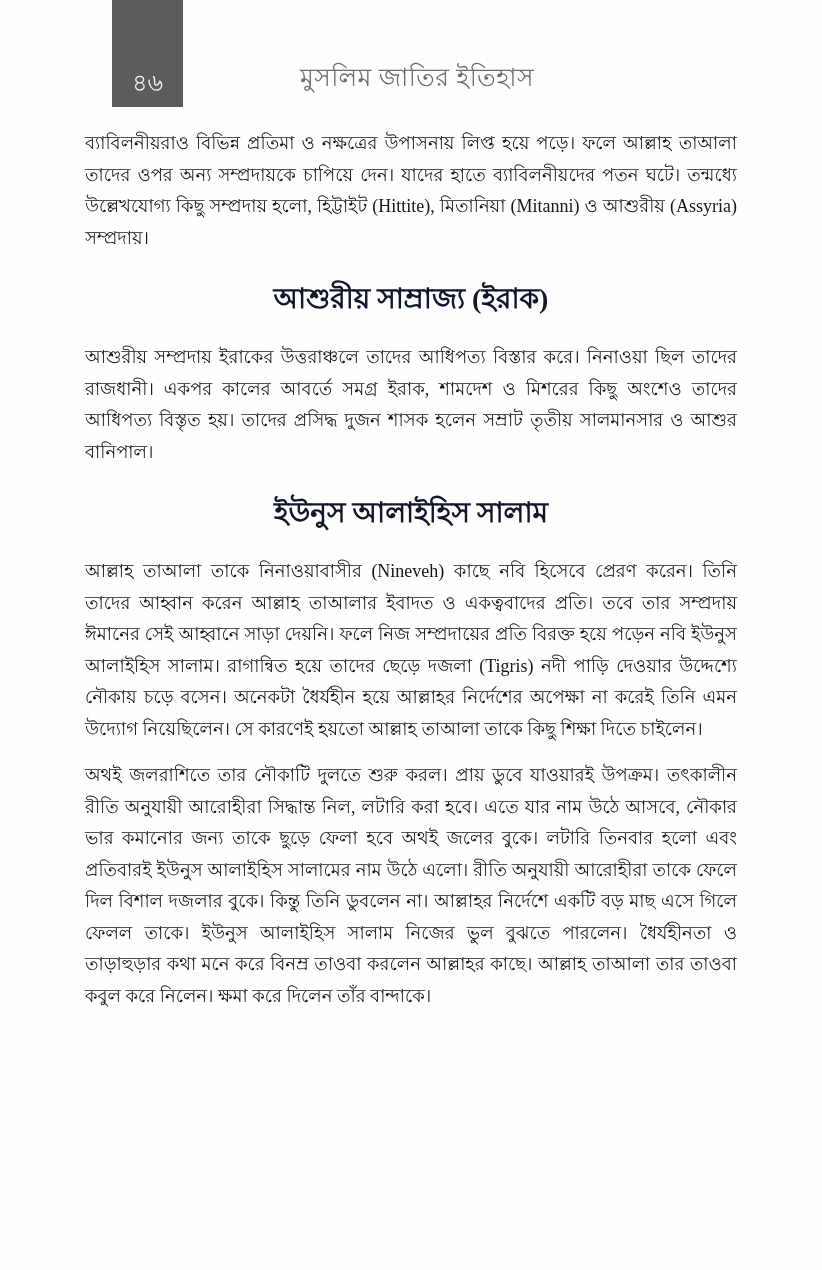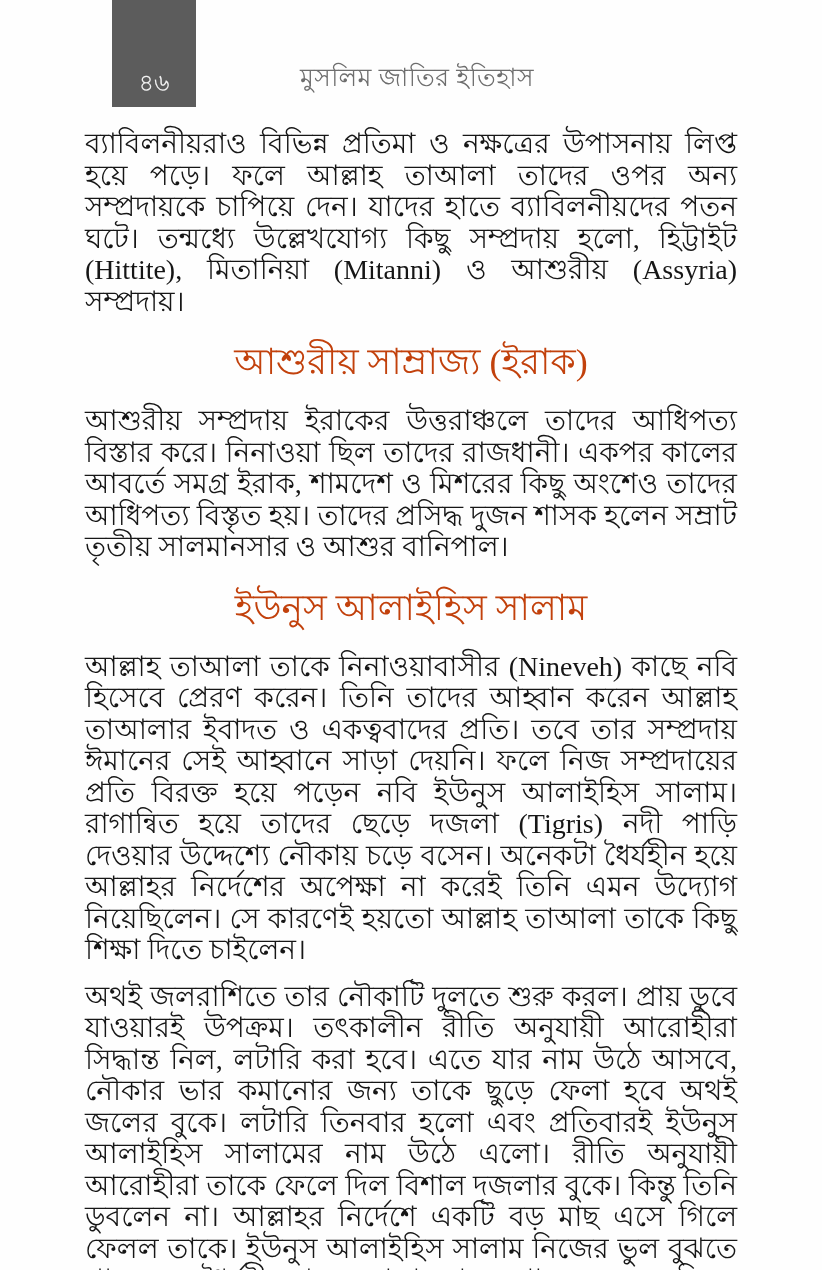--- a/index.html
+++ b/index.html
@@ -17,21 +17,21 @@
   .page {
     position: absolute;
     inset: 0;
     background: #fefefe;
   }
   
   .page-number-box {
     position: absolute;
     left: 112px;
     top: 0;
-    width: 84px;
+    width: 71px;
     height: 107px;
     background: #5c5c5c;
     display: flex;
     align-items: flex-end;
     justify-content: center;
     padding-bottom: 12px;
     box-sizing: border-box;
   }
   .page-number {
     color: #f2f2f2;
@@ -51,30 +51,30 @@
   }
   
   .content {
     position: absolute;
     left: 85px;
     top: 128px;
     width: 652px;
     color: #161616;
   }
   .para {
-    font-size: 28px;
+    font-size: 18px;
     line-height: 31.5px;
     text-align: justify;
     margin: 0 0 15px 0;
   }
   .section-heading {
-    font-size: 36px;
-    font-weight: normal;
+    font-size: 28px;
+    font-weight: bold;
     text-align: center;
-    color: #c2410c;
+    color: #0f172a;
     margin: 26px 0 24px 0;
     line-height: 38px;
   }
 </style>
 </head>
 <body>
 
 <div class="page">
 
   <div class="page-number-box">

